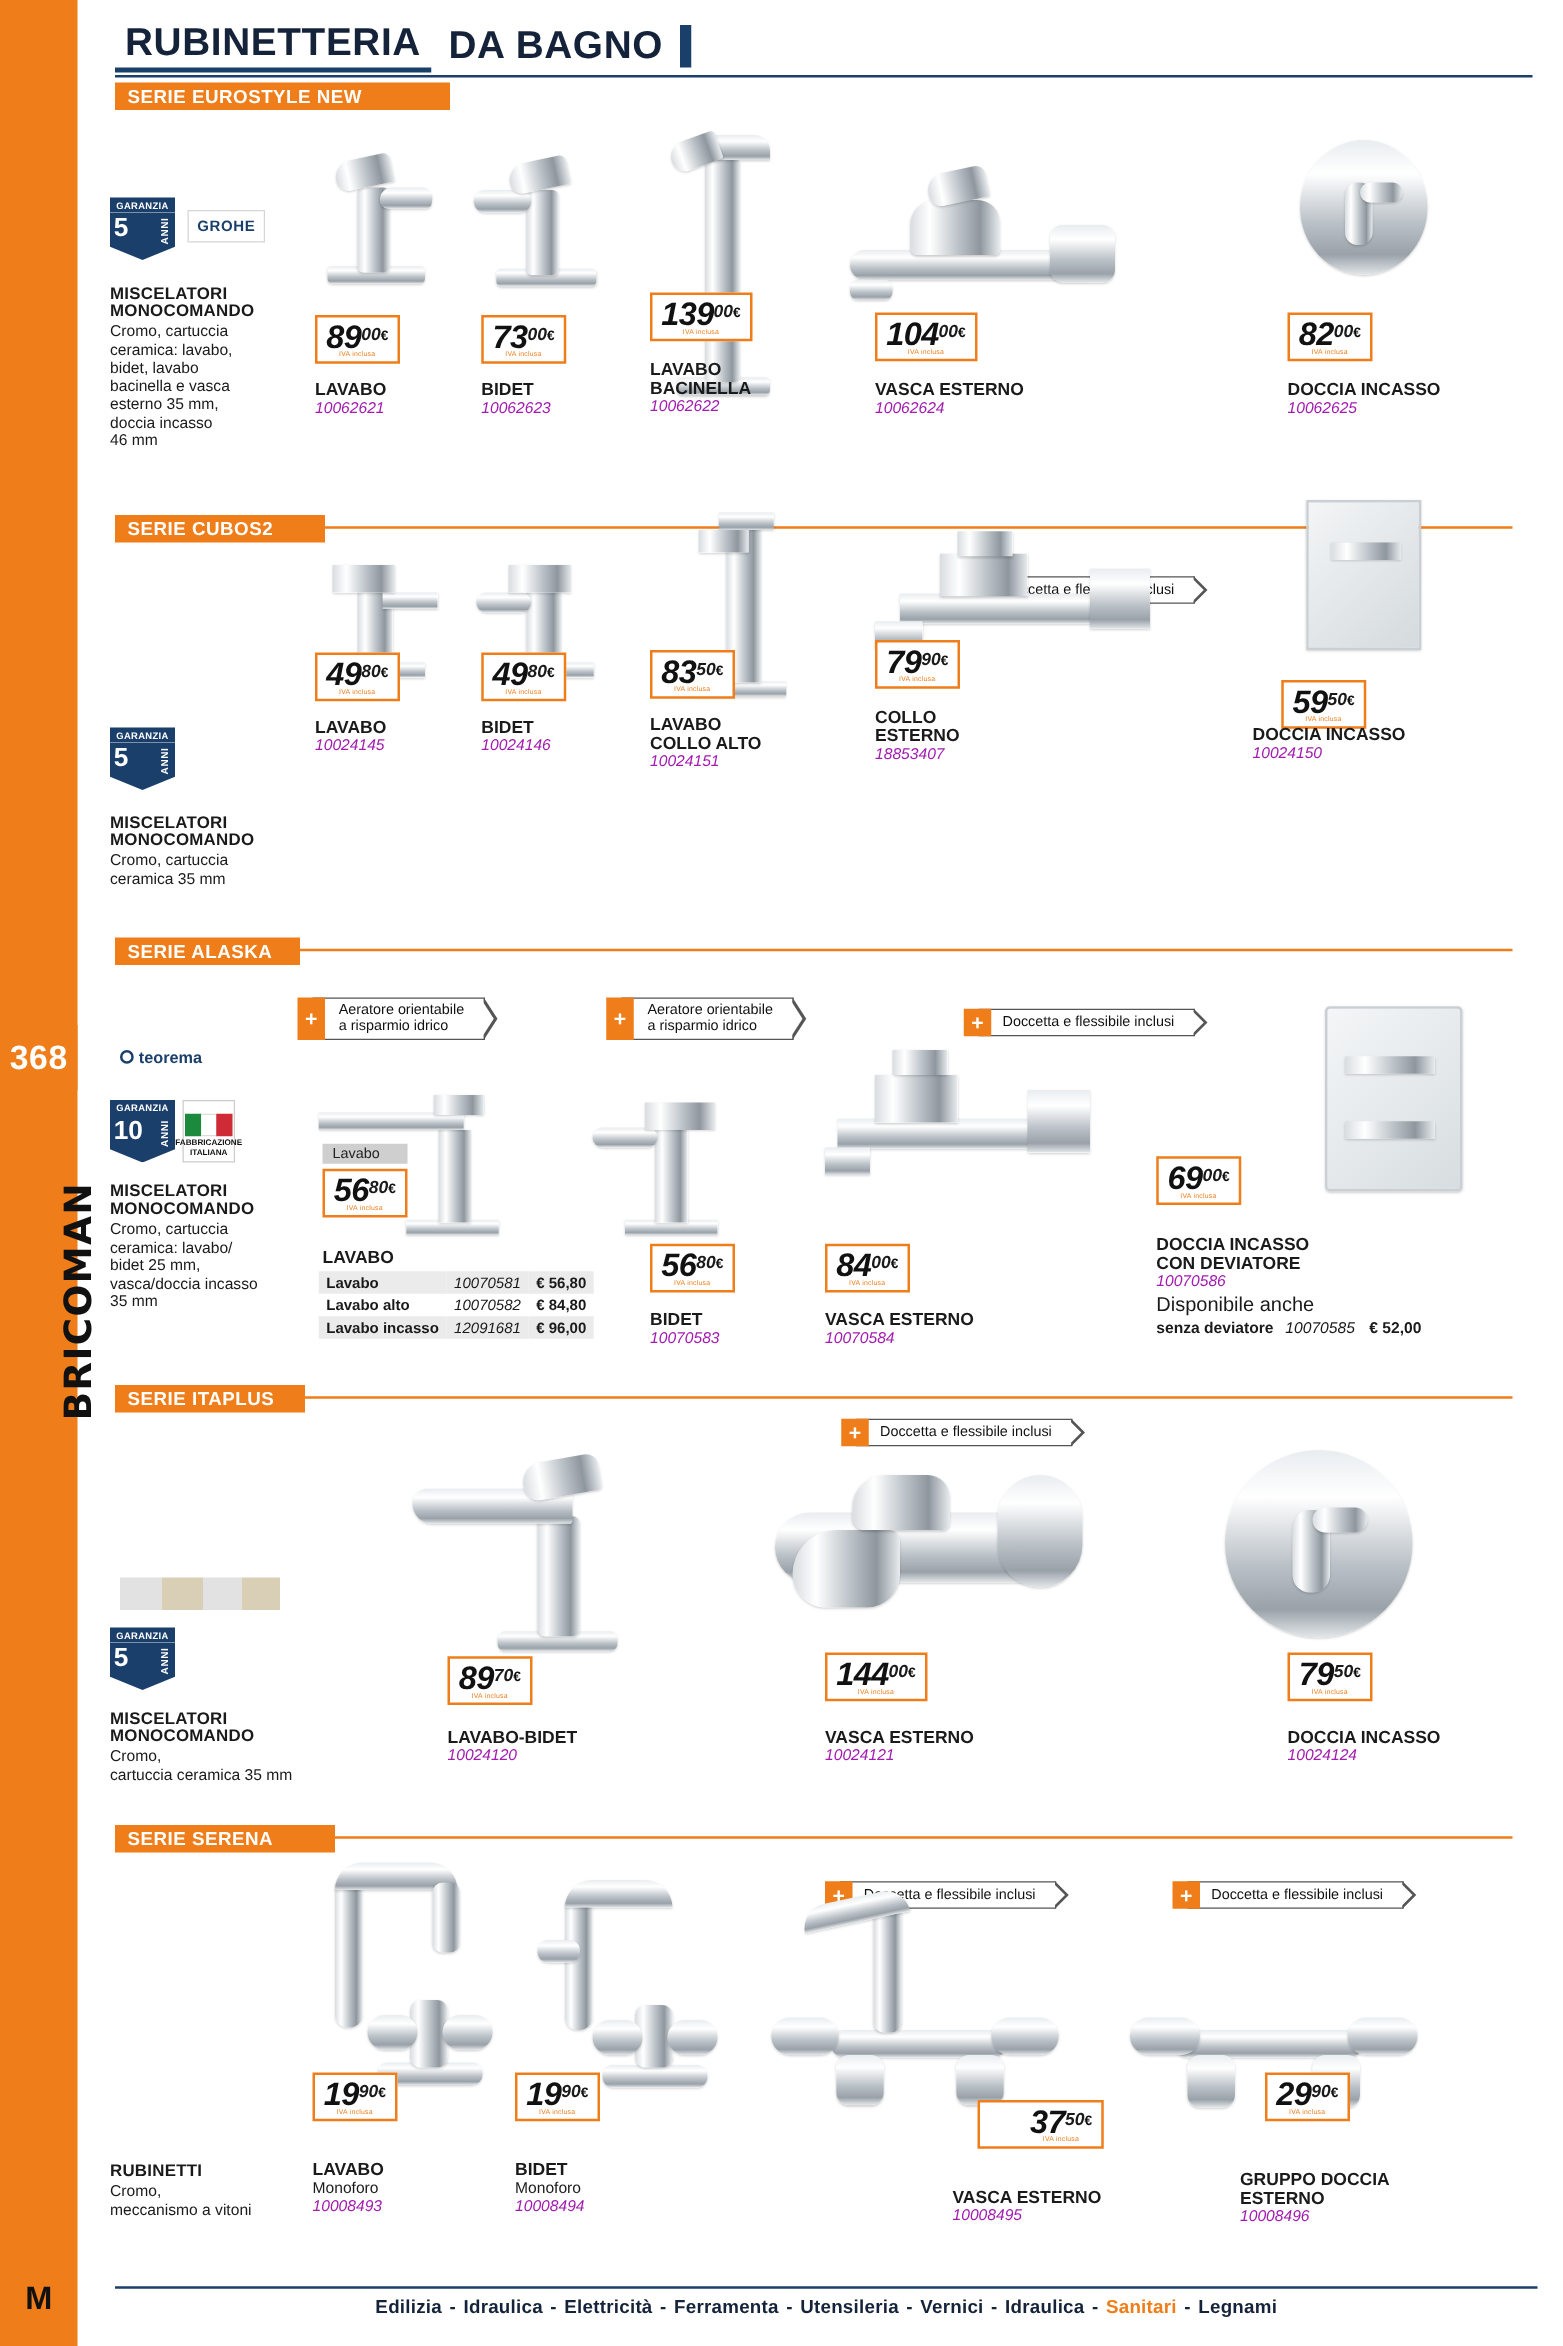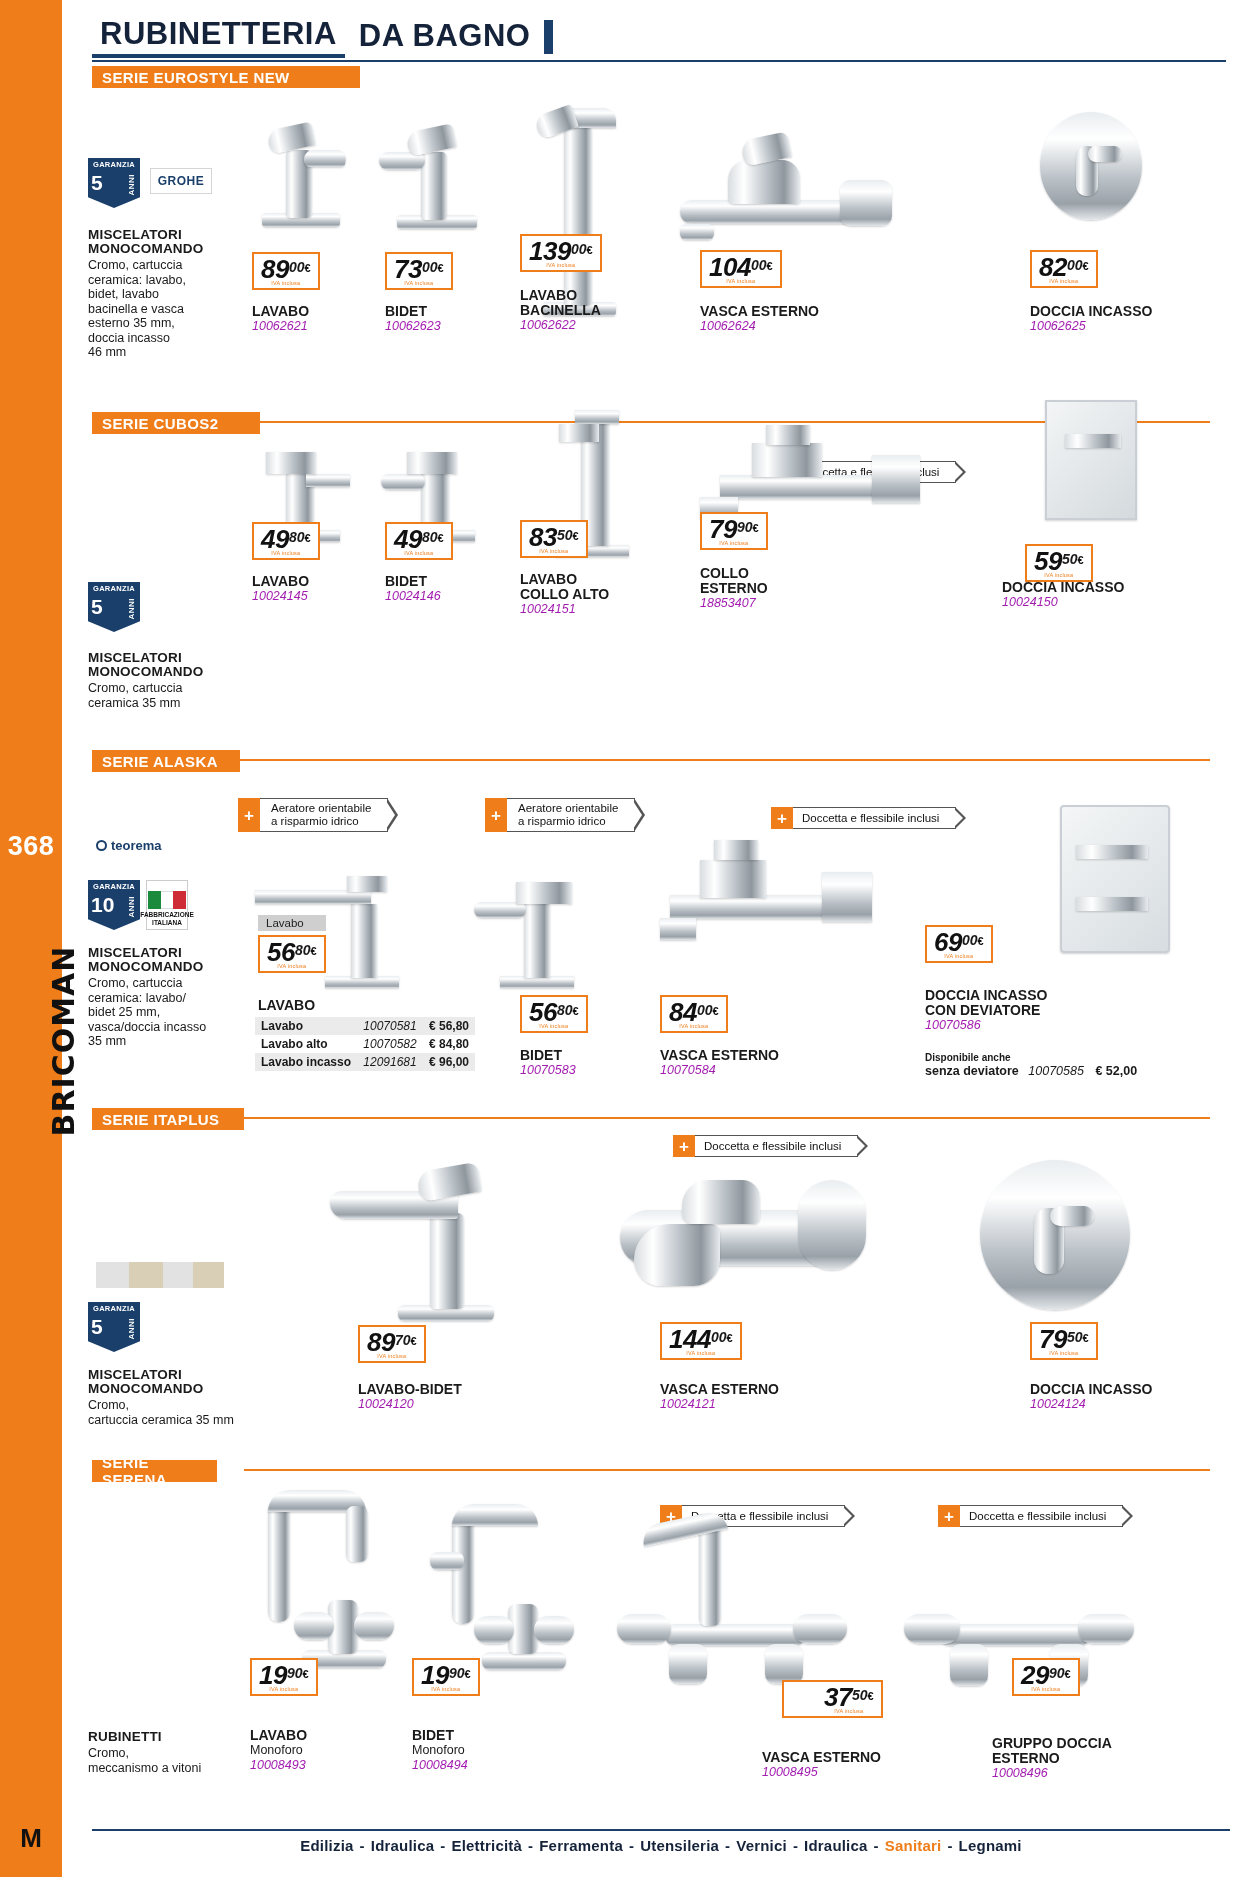--- a/index.html
+++ b/index.html
@@ -560,21 +560,21 @@
     <div class="fx chrome-v sh" style="left:16px; top:92px; width:72px; height:14px;"></div>
   </div>
   <div class="price" style="left:925px; top:925px;">
     <span class="v">69</span><span class="c">00</span><span class="eu">€</span>
     <span class="iva">IVA inclusa</span>
   </div>
   <div class="blk" style="left:925px; top:988px; width:290px;">
     <div class="prodname">DOCCIA INCASSO</div>
     <div class="prodname">CON DEVIATORE</div>
     <div class="code">10070586</div>
-    <div style="font-size:10px; font-weight:bold; margin-top:20px;">Disponibile anche</div>
+    <div style="font-size:16px; font-weight:normal; margin-top:4px;">Disponibile anche</div>
     <div style="font-size:12.5px; margin-top:1px;">
       <span style="font-weight:bold;">senza deviatore</span>
       <span style="font-style:italic; margin-left:6px;">10070585</span>
       <span style="font-weight:bold; margin-left:8px;">€ 52,00</span>
     </div>
   </div>
 
   <div class="series" style="left:92px; top:1108px; width:152px;">SERIE ITAPLUS</div>
   <div class="series-rule" style="left:244px; top:1117px; width:966px;"></div>
 
@@ -637,21 +637,21 @@
   </div>
   <div class="price" style="left:1030px; top:1322px;">
     <span class="v">79</span><span class="c">50</span><span class="eu">€</span>
     <span class="iva">IVA inclusa</span>
   </div>
   <div class="blk" style="left:1030px; top:1382px;">
     <div class="prodname">DOCCIA INCASSO</div>
     <div class="code">10024124</div>
   </div>
 
-  <div class="series" style="left:92px; top:1460px; width:125px;">SERIE SERENA</div>
+  <div class="series" style="left:92px; top:1460px; width:176px;">SERIE SERENA</div>
   <div class="series-rule" style="left:244px; top:1469px; width:966px;"></div>
 
   <div class="blk" style="left:88px; top:1730px; width:160px;">
     <div class="ttl">RUBINETTI</div>
     <div class="desc" style="white-space:pre-line; margin-top:2px;">Cromo,
 meccanismo a vitoni</div>
   </div>
 
   <div class="callout" style="left:672px; top:1505px;">
     <span class="plus">+</span>

